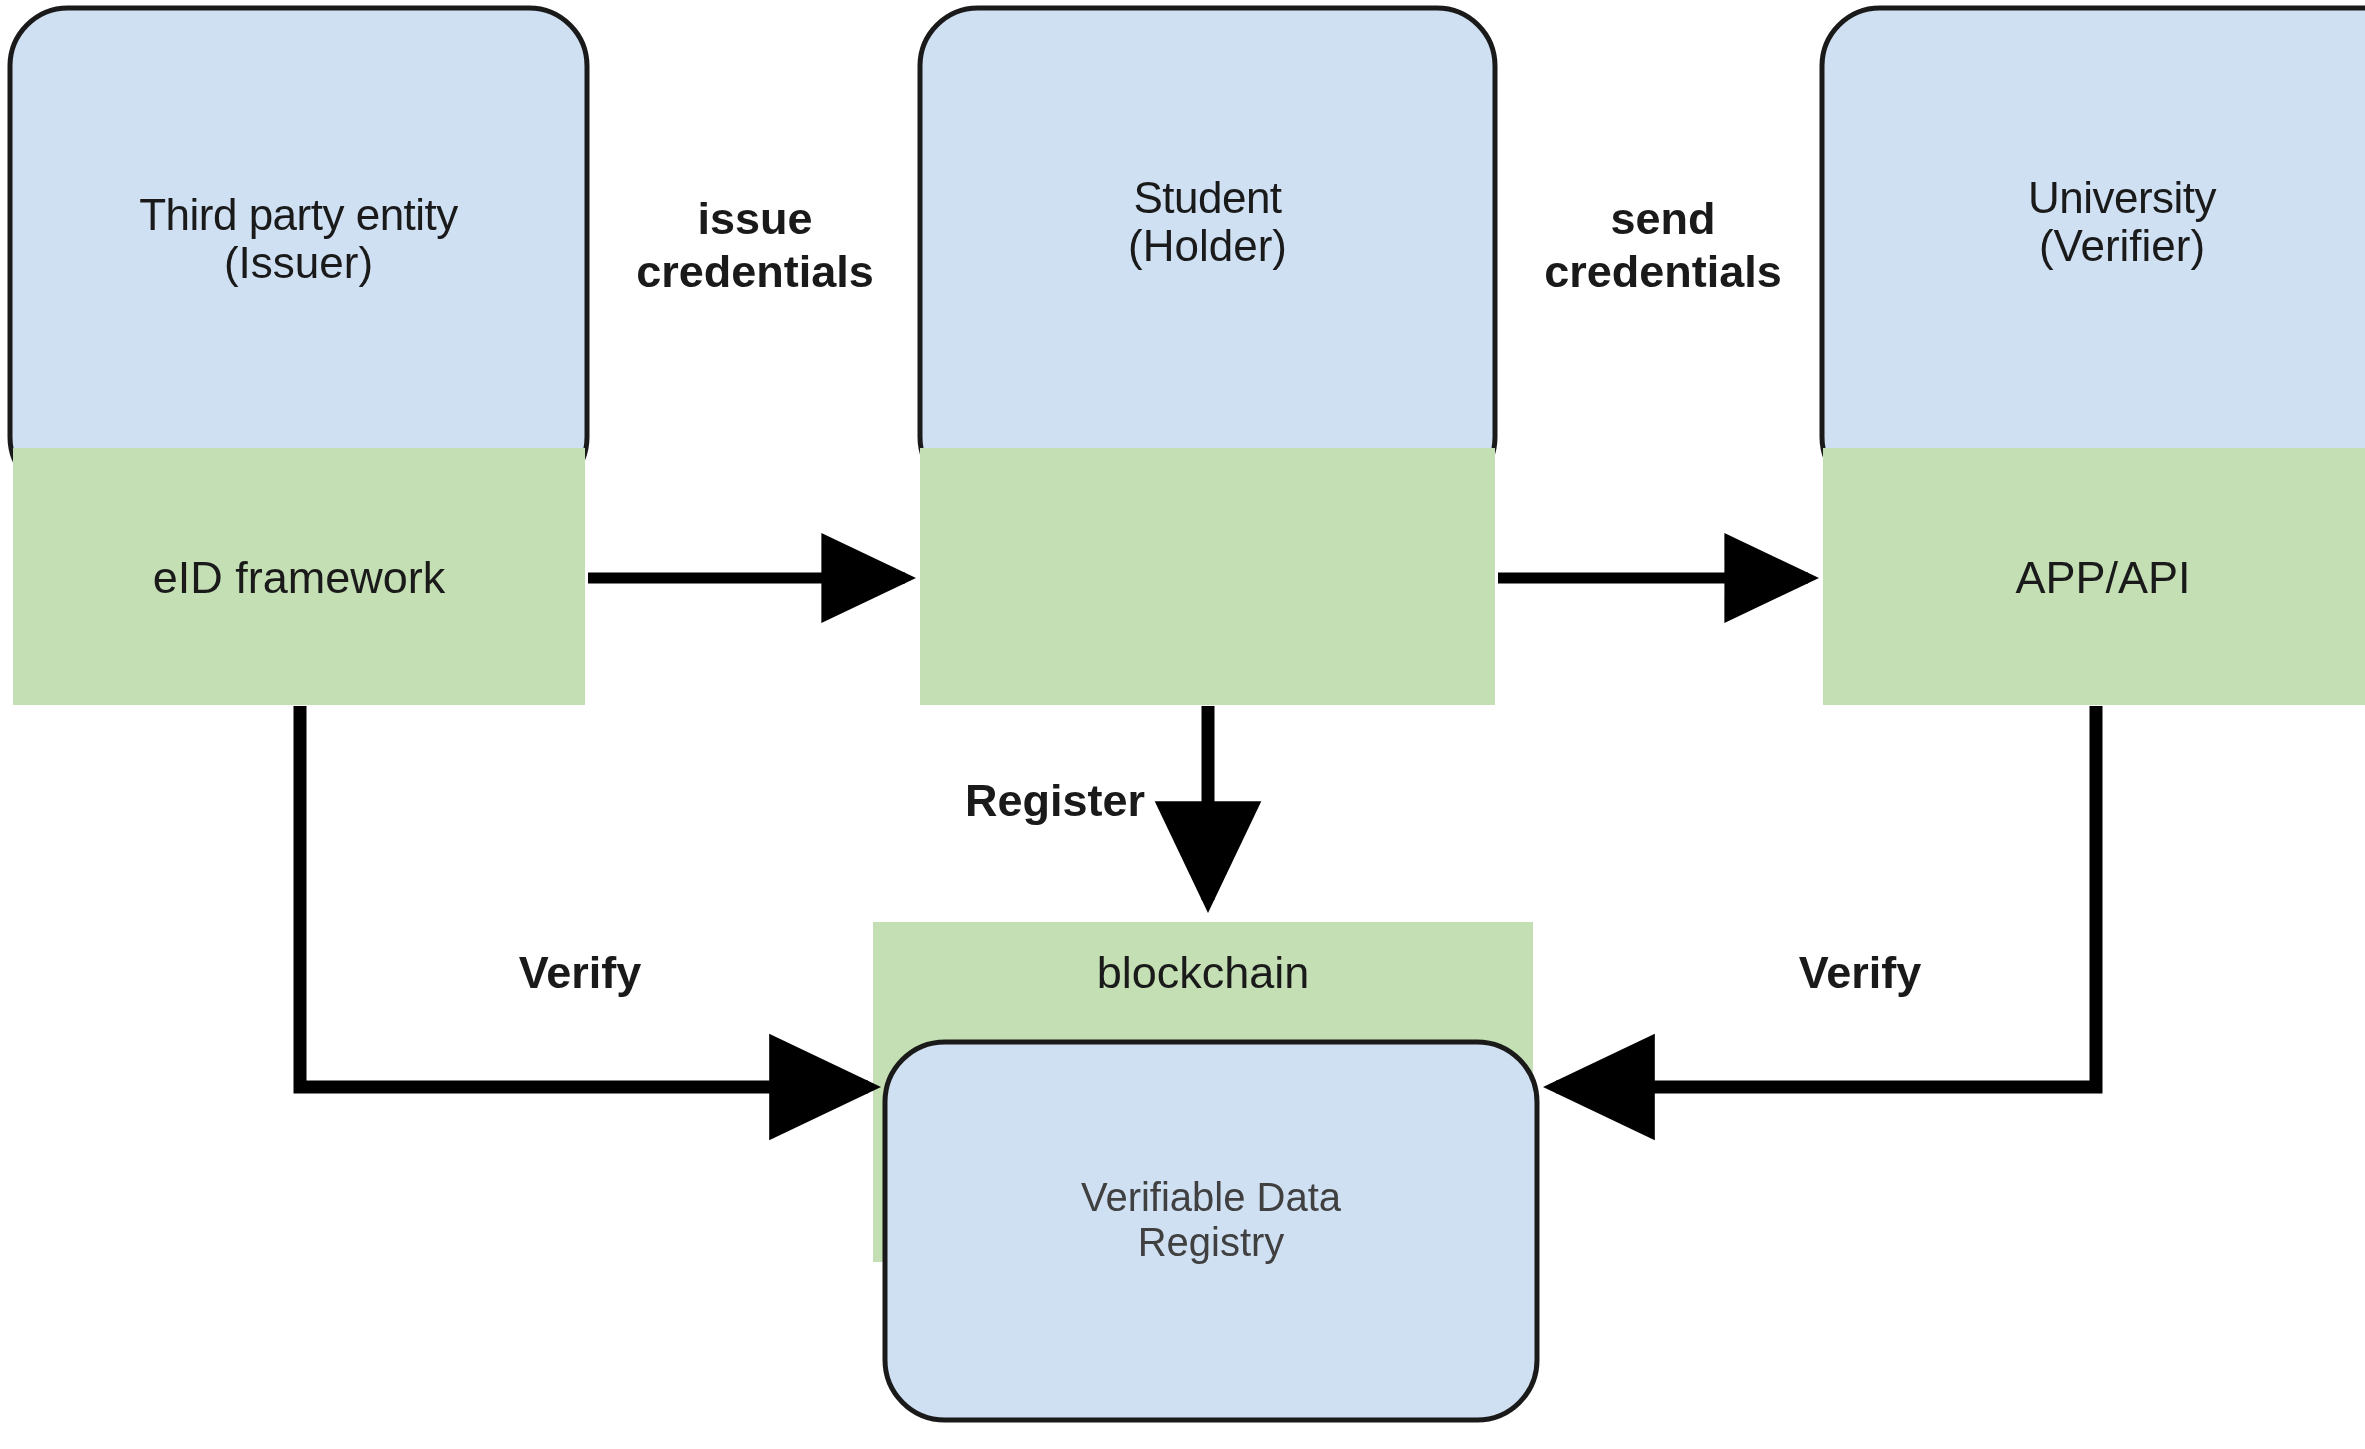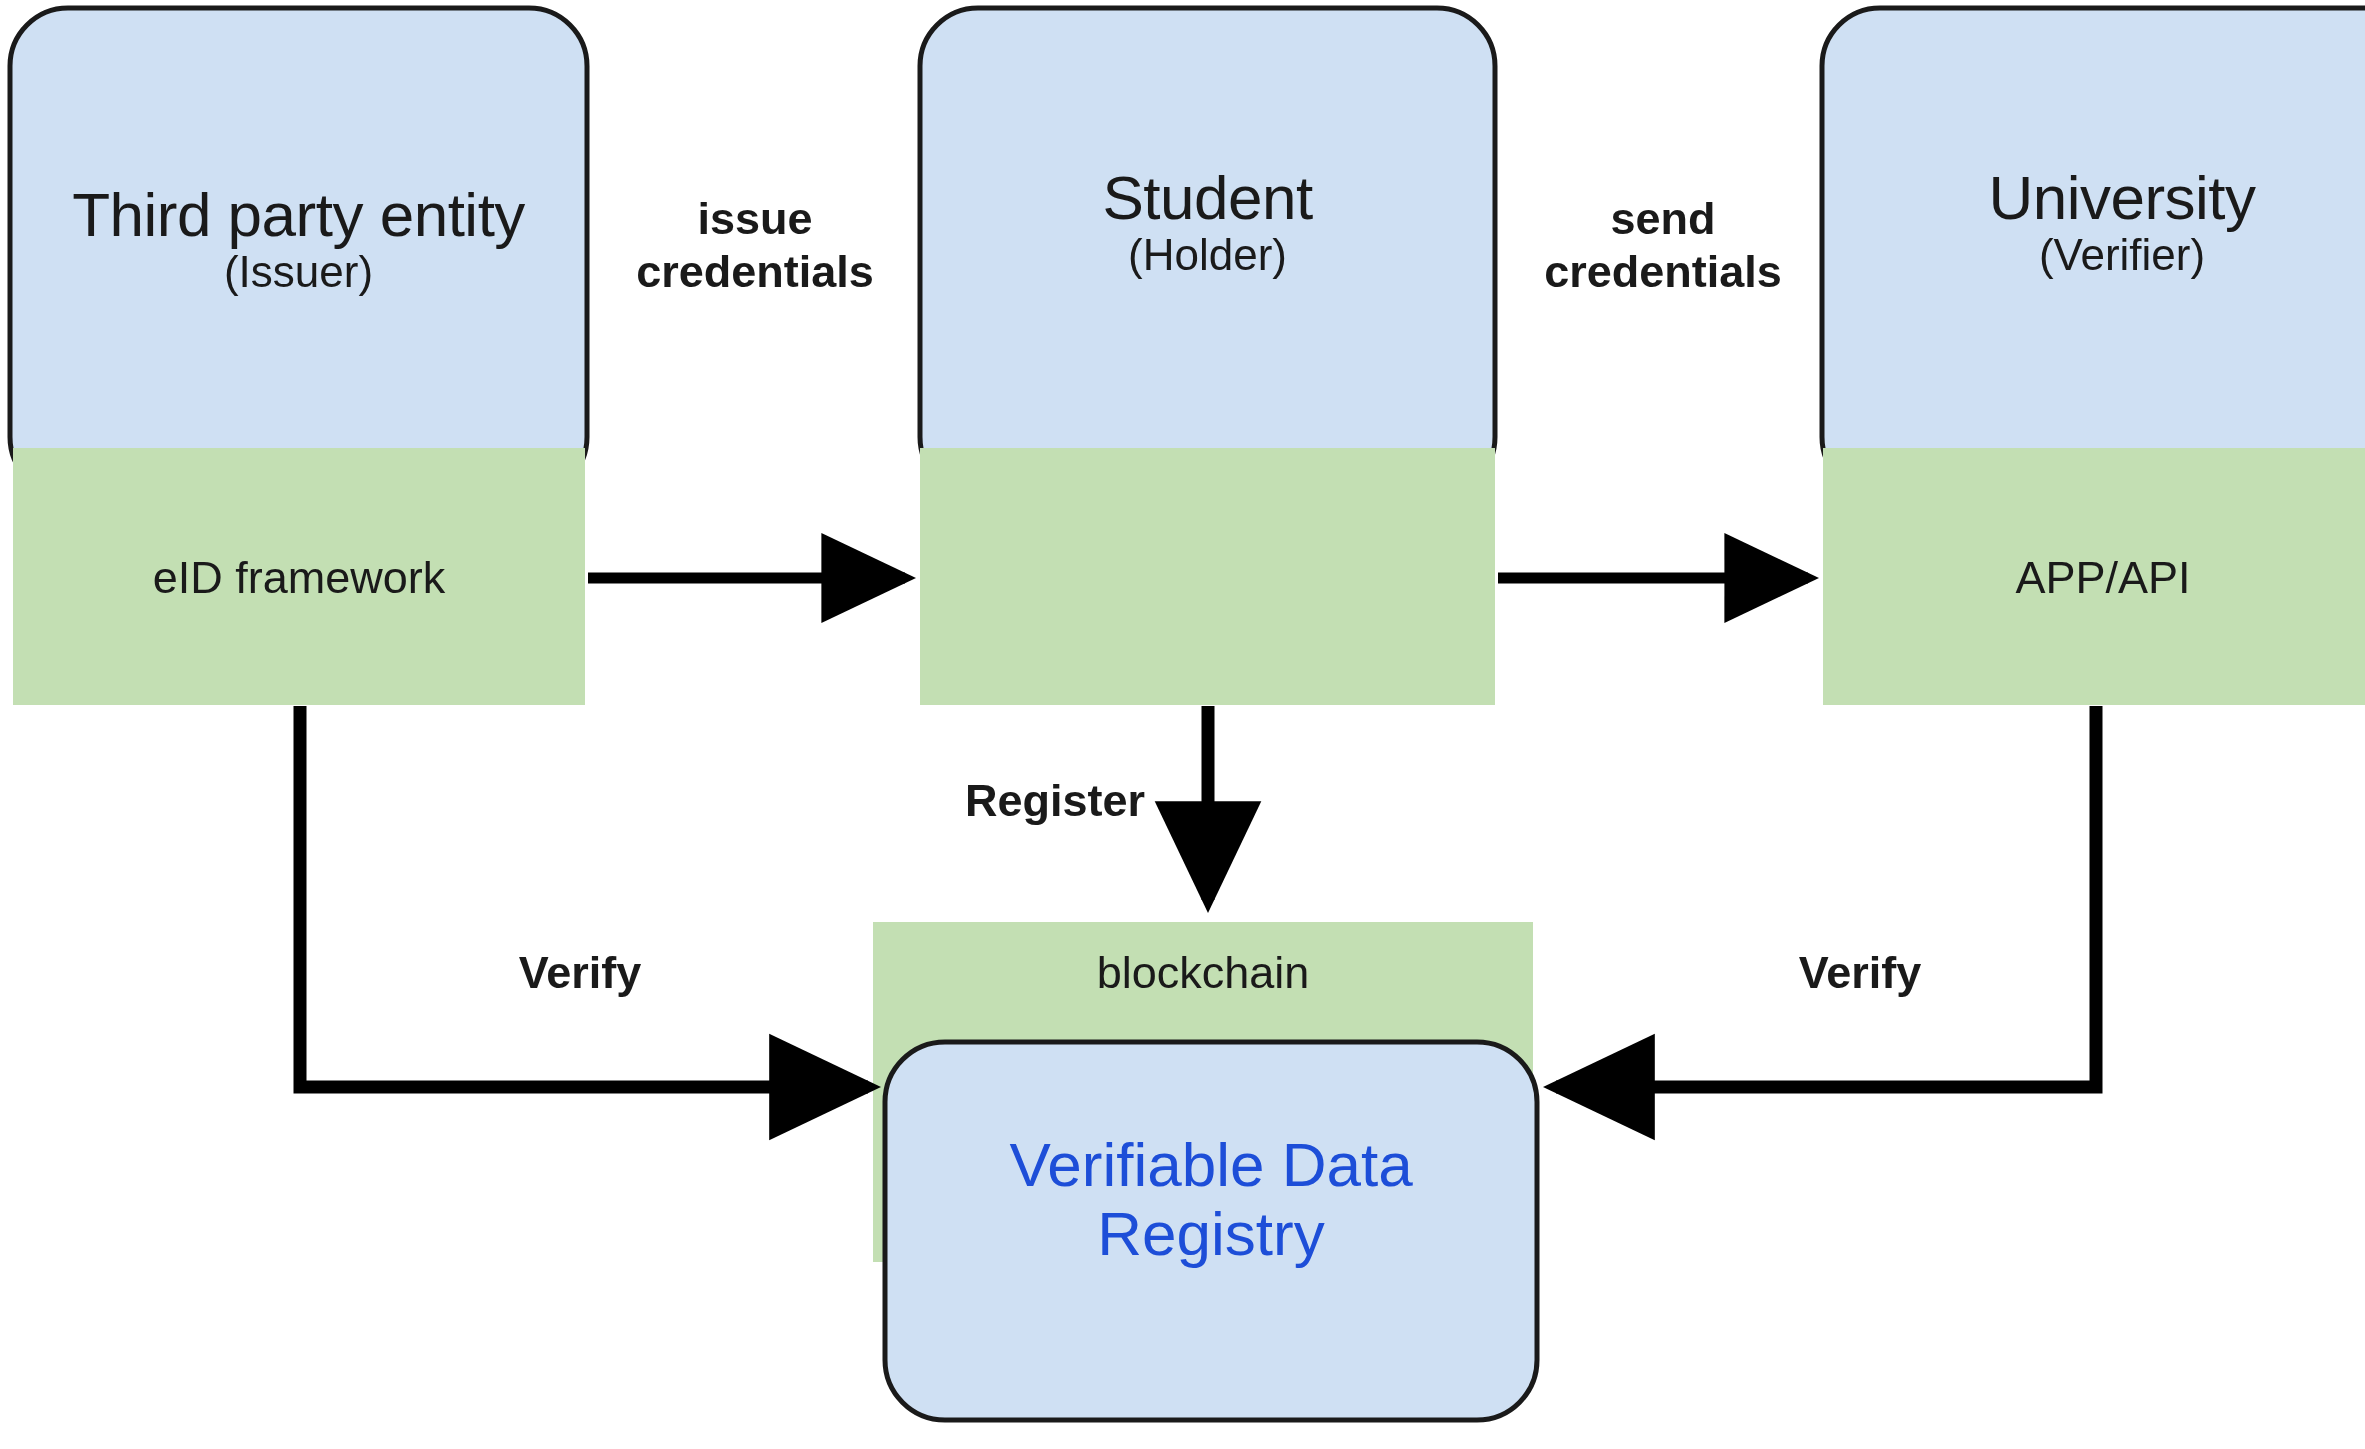--- a/index.html
+++ b/index.html
@@ -2,29 +2,29 @@
 <html><head>
 <meta charset="utf-8">
 <style>
   html,body{margin:0;padding:0;background:#ffffff;}
   #stage{position:relative;width:2365px;height:1449px;background:#ffffff;
          font-family:"Liberation Sans",sans-serif;overflow:hidden;}
   svg.layer{position:absolute;left:0;top:0;width:2365px;height:1449px;}
   .node-label{position:absolute;display:flex;flex-direction:column;
               align-items:center;justify-content:center;text-align:center;
               color:#1a1a1a;pointer-events:none;}
-  .ttl{font-size:62px;line-height:1.05;letter-spacing:-0.5px;}
+  .ttl{font-size:44px;line-height:1.05;letter-spacing:-0.5px;}
   .sub{font-size:44px;line-height:1.15;}
   .band-label{position:absolute;display:flex;align-items:center;justify-content:center;
               text-align:center;font-size:45px;color:#1a1a1a;}
   .edge-label{position:absolute;display:flex;flex-direction:column;
               align-items:center;justify-content:center;text-align:center;
               font-size:45px;line-height:1.18;color:#1a1a1a;font-weight:bold;}
-  .vdr-label{position:absolute;display:flex;align-items:center;justify-content:flex-start;
-             text-align:center;font-size:62px;line-height:1.12;color:#1d4ed8;}
+  .vdr-label{position:absolute;display:flex;align-items:center;justify-content:center;
+             text-align:center;font-size:40px;line-height:1.12;color:#404040;}
 </style>
 </head>
 <body>
 
 <div id="stage">
 
   <svg class="layer" viewBox="0 0 2365 1449">
     <defs>
       <marker id="ah" markerWidth="9" markerHeight="9" refX="7.6" refY="4.5" orient="auto" markerUnits="strokeWidth">
         <path d="M0,0.4 L8.6,4.5 L0,8.6 z" fill="#000000"></path>

